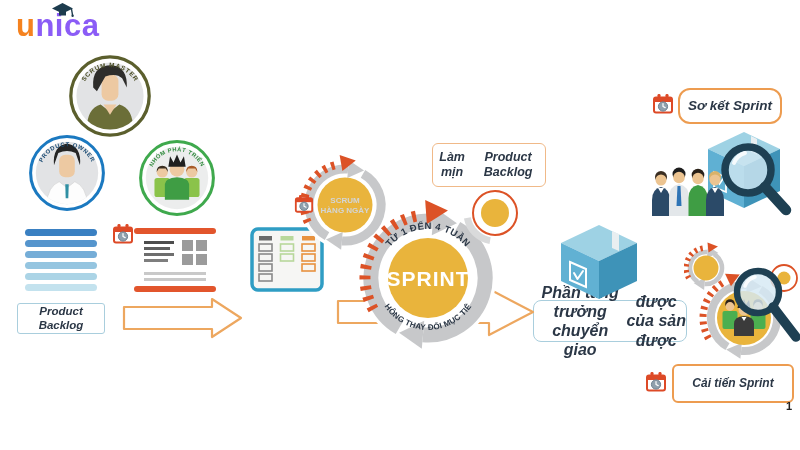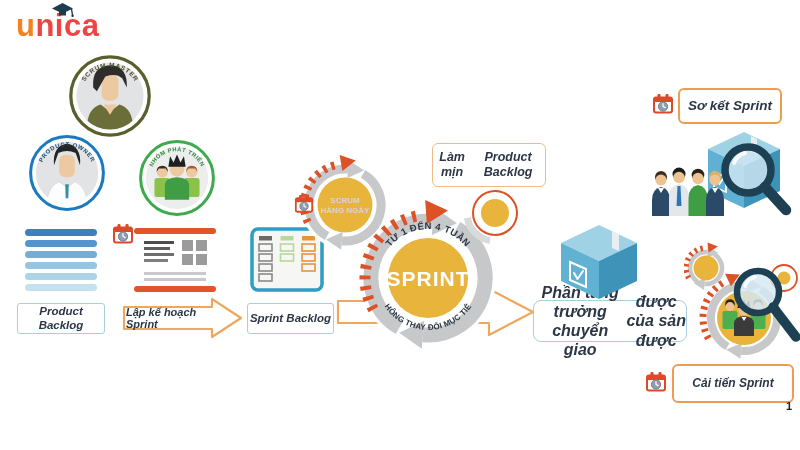--- a/index.html
+++ b/index.html
@@ -6,21 +6,21 @@
   .stage{position:relative;width:800px;height:450px;background:#ffffff;overflow:hidden;
          font-family:"Liberation Sans",sans-serif;color:#2b3746;}
   .abs{position:absolute;}
   .tag{display:flex;align-items:center;justify-content:center;background:#fff;
        border:1.5px solid #a9cedd;border-radius:3px;font-style:italic;font-weight:bold;
        color:#2b3746;font-size:11.5px;text-align:center;line-height:1.2;}
   .tag-orange{border:2px solid #ed9c50;border-radius:6px;}
   .tag-soft{border:1.5px solid #f0b988;border-radius:6px;}
   .logo{font-size:31px;font-weight:bold;letter-spacing:.5px;line-height:1;}
   .logo .u{color:#f5821f;}
-  .logo .rest{color:#ef4444;}
+  .logo .rest{color:#8b5cf6;}
   .bar{display:block;height:7px;border-radius:3.5px;margin-bottom:4px;width:72px;}
   .plan-label{display:flex;align-items:center;justify-content:center;font-style:italic;
        font-weight:bold;font-size:11px;color:#2b3746;}
   .twoline{flex-direction:row;}
   .pagenum{font-size:11px;font-weight:bold;color:#222;}
 </style>
 </head>
 <body>
 
 <div class="stage">
@@ -132,42 +132,36 @@
     <rect x="62" y="12" width="11" height="11" fill="#9b9b9b"></rect>
     <rect x="48" y="26" width="11" height="11" fill="#9b9b9b"></rect>
     <rect x="62" y="26" width="11" height="11" fill="#9b9b9b"></rect>
     <rect x="10" y="44" width="62" height="3" fill="#c9c9c9"></rect>
     <rect x="10" y="50" width="62" height="3" fill="#c9c9c9"></rect>
   </svg>
 
   <svg class="abs" style="left:122px;top:296px;" width="122" height="44" viewBox="0 0 122 44">
     <path d="M2,11 H90 V3 L119,22 L90,41 V33 H2 Z" fill="#fff" stroke="#eda75f" stroke-width="2.2" stroke-linejoin="round"></path>
   </svg>
-  <div class="abs plan-label" style="left:126px;top:296px;width:92px;height:44px;">
-    <span>Lập kế hoạch Sprint</span>
-  </div>
 
   <svg class="abs" style="left:250px;top:227px;" width="74" height="65" viewBox="0 0 74 65">
     <rect x="2" y="2" width="70" height="61" rx="6" fill="#f6f6f4" stroke="#2f9dc4" stroke-width="3.5"></rect>
     <rect x="9" y="9" width="13" height="4.5" fill="#6a6a6a"></rect>
     <rect x="9" y="17" width="13" height="7" fill="none" stroke="#8a8a8a" stroke-width="1.6"></rect>
     <rect x="9" y="27" width="13" height="7" fill="none" stroke="#8a8a8a" stroke-width="1.6"></rect>
     <rect x="9" y="37" width="13" height="7" fill="none" stroke="#8a8a8a" stroke-width="1.6"></rect>
     <rect x="9" y="47" width="13" height="7" fill="none" stroke="#8a8a8a" stroke-width="1.6"></rect>
     <rect x="30.5" y="9" width="13" height="4.5" fill="#b8d89b"></rect>
     <rect x="30.5" y="17" width="13" height="7" fill="none" stroke="#b8d89b" stroke-width="1.6"></rect>
     <rect x="30.5" y="27" width="13" height="7" fill="none" stroke="#b8d89b" stroke-width="1.6"></rect>
     <rect x="52" y="9" width="13" height="4.5" fill="#e8923f"></rect>
     <rect x="52" y="17" width="13" height="7" fill="none" stroke="#e8923f" stroke-width="1.6"></rect>
     <rect x="52" y="27" width="13" height="7" fill="none" stroke="#e8923f" stroke-width="1.6"></rect>
     <rect x="52" y="37" width="13" height="7" fill="none" stroke="#e8923f" stroke-width="1.6"></rect>
   </svg>
-  <div class="abs tag" style="left:247px;top:303px;width:85px;height:29px;">
-    <span>Sprint Backlog</span>
-  </div>
 
   <svg class="abs" style="left:336px;top:286px;z-index:1;" width="200" height="54" viewBox="0 0 200 54">
     <path d="M2,15 H153 V3 L197,26 L153,49 V37 H2 Z" fill="#fff" stroke="#eda75f" stroke-width="2.2" stroke-linejoin="round"></path>
   </svg>
 
   <svg class="abs" style="left:300px;top:128px;z-index:2;" width="260" height="235" viewBox="0 0 260 235">
     <defs>
       <path id="tp-dur" d="M83.6,129.3 A49,49 0 0 1 172.4,129.3"></path>
       <path id="tp-goal" d="M83,176 A52,52 0 0 0 173,176"></path>
     </defs>
@@ -244,21 +238,21 @@
   </svg>
 
   <svg class="abs" style="left:652px;top:93px;" width="22" height="22" viewBox="0 0 22 22">
     <rect x="2" y="4.5" width="18" height="15" rx="2" fill="#fff" stroke="#dd4a27" stroke-width="2"></rect>
     <path d="M2,5 h18 v4 h-18 z" fill="#dd4a27"></path>
     <rect x="5.5" y="1" width="3" height="4" rx="1.2" fill="#dd4a27"></rect>
     <rect x="13.5" y="1" width="3" height="4" rx="1.2" fill="#dd4a27"></rect>
     <circle cx="11" cy="13.5" r="4.6" fill="#8fa0ad" stroke="#6e8191" stroke-width="1"></circle>
     <path d="M11,13.5 V10.6 M11,13.5 L13.2,14.6" stroke="#fff" stroke-width="1.2" fill="none" stroke-linecap="round"></path>
   </svg>
-  <div class="abs tag tag-orange" style="left:678px;top:88px;width:100px;height:32px;font-size:13.5px;">
+  <div class="abs tag tag-orange" style="left:678px;top:88px;width:100px;height:32px;font-size:13.5px;border-radius:12px;">
     <span>Sơ kết Sprint</span>
   </div>
   <svg class="abs" style="left:648px;top:128px;" width="145" height="92" viewBox="0 0 145 92">
     <g>
       <polygon points="96,4 132,21 96,38 60,21" fill="#9ed2e4"></polygon>
       <polygon points="60,21 96,38 96,80 60,63" fill="#5fb0d3"></polygon>
       <polygon points="96,38 132,21 132,63 96,80" fill="#3e93b8"></polygon>
       <polygon points="103,8 109,11 109,27 103,24" fill="#e9eff1"></polygon>
       <polygon points="66,44 78,49 78,64 66,59" fill="none" stroke="#fff" stroke-width="1.8"></polygon>
       <path d="M69,52 L71.5,56 L75.5,50" fill="none" stroke="#fff" stroke-width="1.6" stroke-linecap="round"></path>

